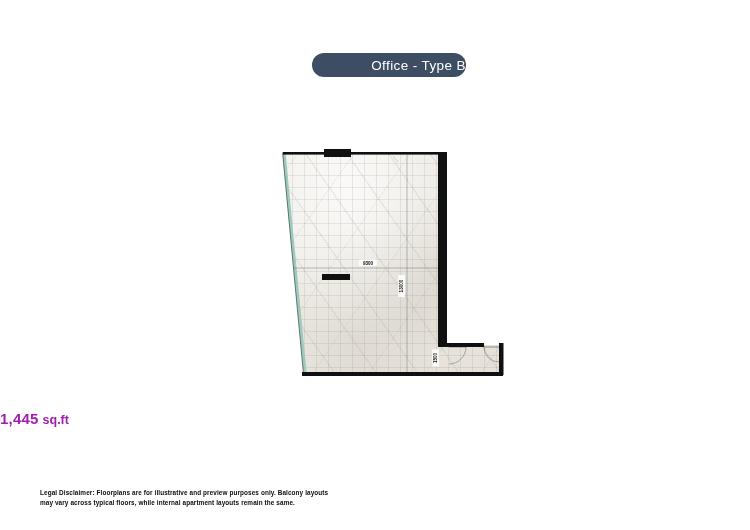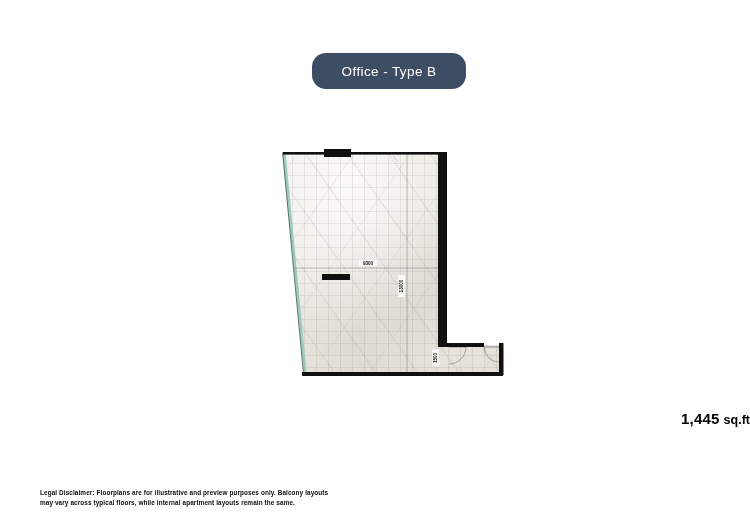--- a/index.html
+++ b/index.html
@@ -1,39 +1,39 @@
 <!DOCTYPE html>
 <html><head>
 <meta charset="utf-8">
 <style>
   html,body{margin:0;padding:0;background:#ffffff;font-family:"Liberation Sans",sans-serif;}
   .canvas{position:relative;width:750px;height:530px;background:#ffffff;overflow:hidden;}
 
   
-  .badge{position:absolute;left:312px;top:53px;width:154px;height:36px;
-    background:#3d4d63;border-radius:14px;display:flex;align-items:center;justify-content:center;}
+  .badge{position:absolute;left:312px;top:53px;width:154px;height:24px;
+    background:#3d4d63;border-radius:14px;display:flex;align-items:center;justify-content:flex-end;}
   .badge span{color:#ffffff;font-size:13.5px;font-weight:500;letter-spacing:0.4px;}
 
   
   .plan{position:absolute;left:280px;top:145px;width:225px;height:235px;}
   .floor{position:absolute;left:0;top:0;width:225px;height:235px;
     clip-path:polygon(3px 8px,167px 8px,167px 200px,223px 200px,223px 230px,24px 230px);
     background:
       repeating-linear-gradient(90deg, rgba(125,120,110,0.14) 0 0.8px, rgba(0,0,0,0) 0.8px 12px),
       repeating-linear-gradient(0deg, rgba(125,120,110,0.14) 0 0.8px, rgba(0,0,0,0) 0.8px 12px),
       repeating-linear-gradient(55deg, rgba(0,0,0,0) 0 14px, rgba(160,152,140,0.16) 14px 15.5px, rgba(0,0,0,0) 15.5px 34px),
       repeating-linear-gradient(125deg, rgba(0,0,0,0) 0 19px, rgba(160,152,140,0.12) 19px 20px, rgba(0,0,0,0) 20px 46px),
       radial-gradient(ellipse at 30% 18%, rgba(255,255,255,0.75), rgba(255,255,255,0) 55%),
       radial-gradient(ellipse at 72% 55%, rgba(172,165,150,0.22), rgba(0,0,0,0) 45%),
       radial-gradient(ellipse at 35% 82%, rgba(172,165,150,0.18), rgba(0,0,0,0) 42%),
       linear-gradient(135deg,#f0eee9,#e5e1d9);}
   .plan svg{position:absolute;left:0;top:0;}
 
   
-  .area{position:absolute;left:0;top:410px;width:750px;text-align:right;color:#000000;}
+  .area{position:absolute;left:0;top:410px;width:750px;text-align:left;color:#a21caf;}
   .area .num{font-size:15px;font-weight:700;letter-spacing:0.2px;}
   .area .unit{font-size:12.5px;font-weight:600;margin-left:4px;}
 
   
   .disclaimer{position:absolute;left:40px;top:488px;width:300px;color:#0c0c0c;
     font-size:6.4px;font-weight:700;line-height:1.55;letter-spacing:0.1px;}
 
   .dimtext{font-size:4.6px;font-weight:700;fill:#111;font-family:"Liberation Sans",sans-serif;}
 </style>
 </head>

